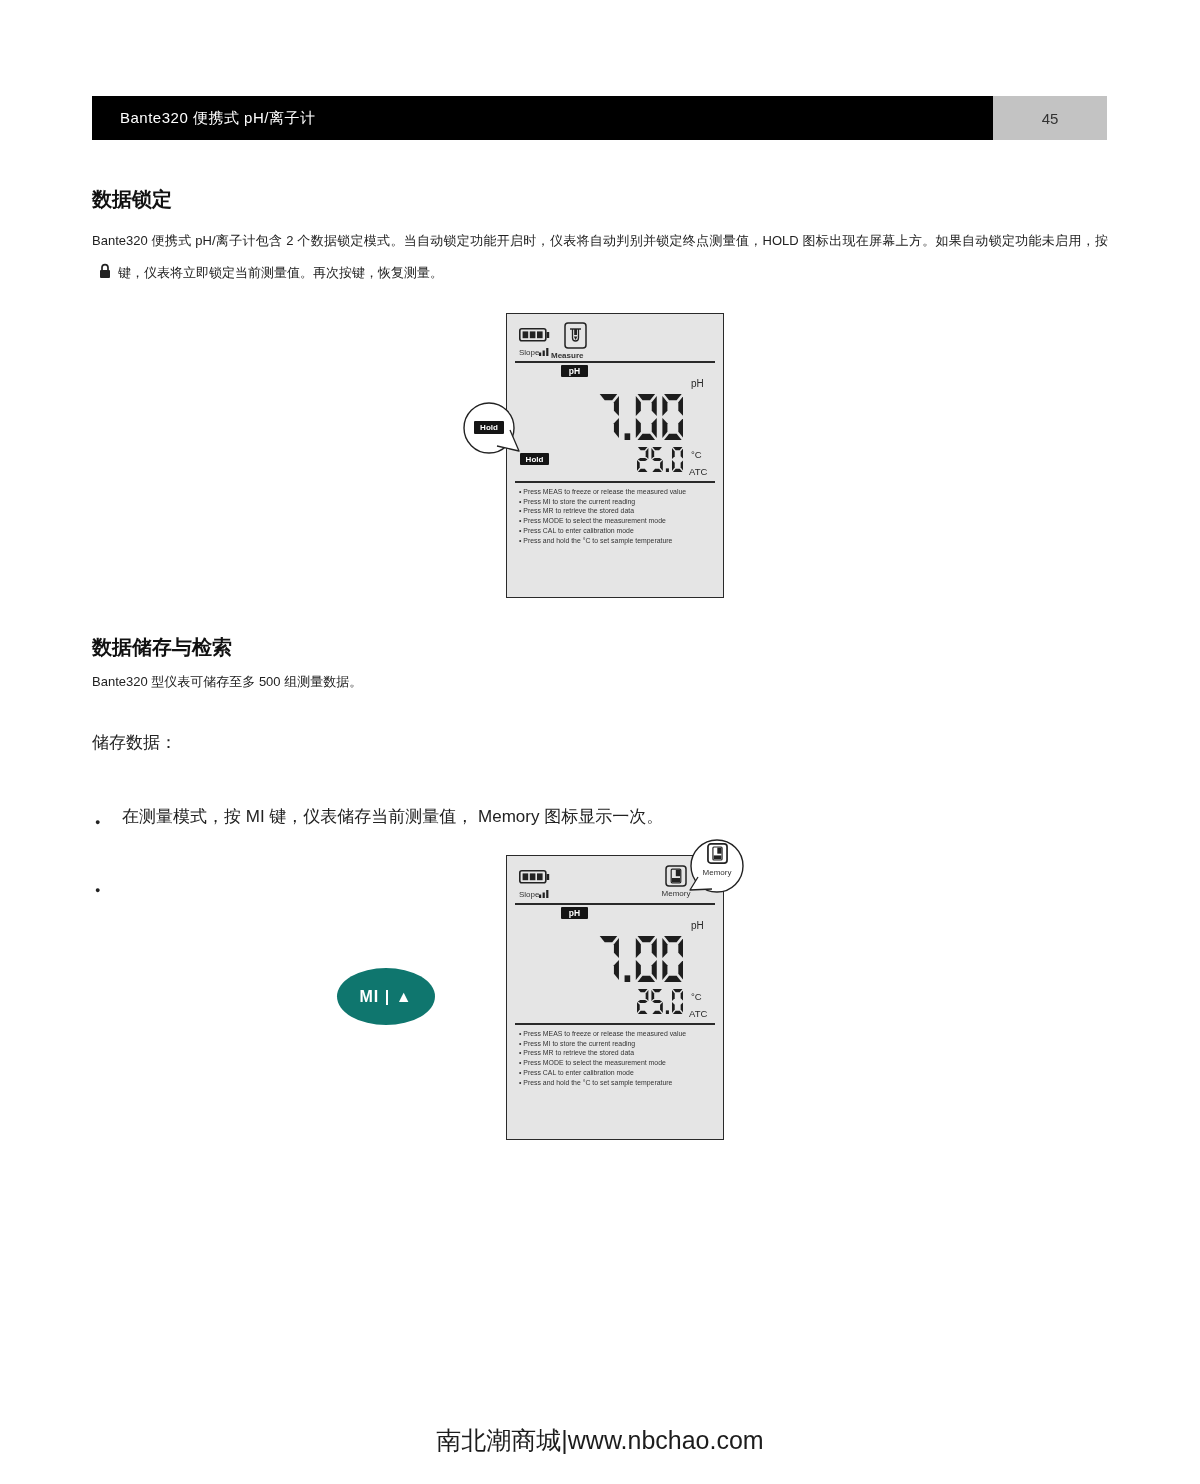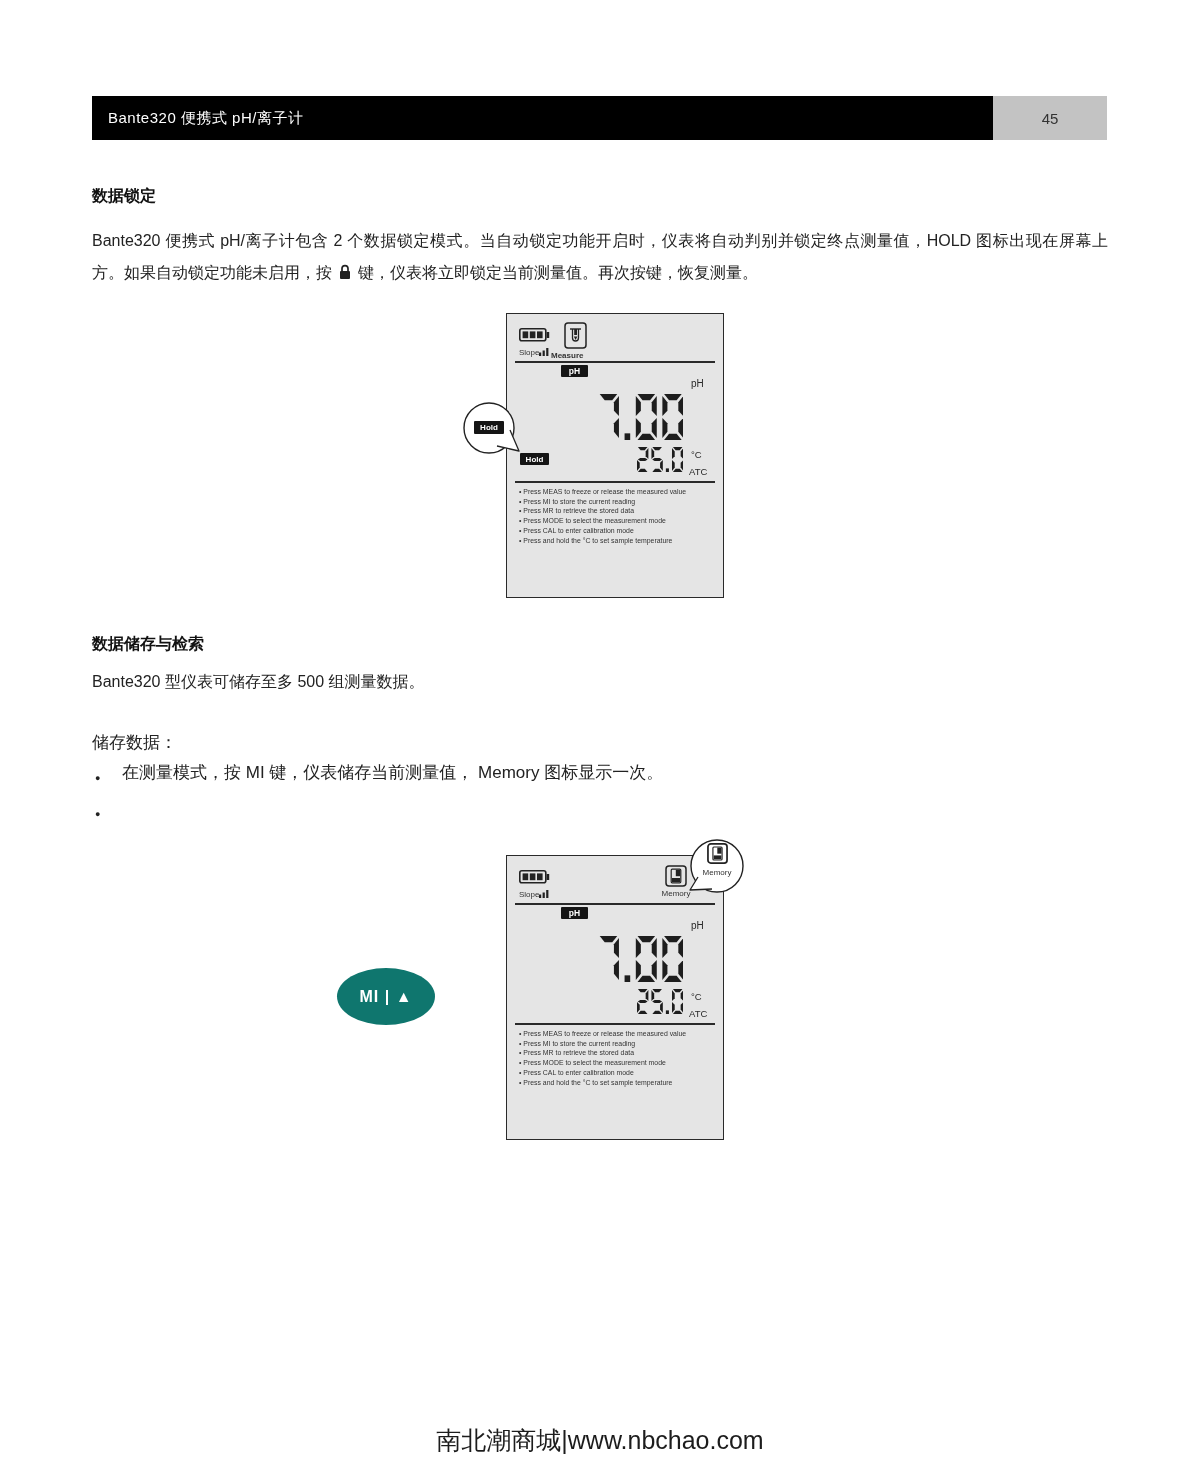--- a/index.html
+++ b/index.html
@@ -1,30 +1,30 @@
 <!DOCTYPE html>
 <html><head>
 <meta charset="utf-8">
 <style>
   html,body{margin:0;padding:0;background:#ffffff;}
   body{width:1200px;height:1484px;position:relative;font-family:"Liberation Sans",sans-serif;color:#1f1f1f;}
   .abs{position:absolute;}
 
   
   .header{left:92px;top:96px;width:1015px;height:44px;display:flex;}
-  .header-black{background:#000;flex:1;display:flex;align-items:center;padding-left:16px;}
+  .header-black{background:#000;flex:1;display:flex;align-items:center;padding-left:28px;}
   .header-title{color:#fff;font-size:15px;letter-spacing:0.5px;}
   .header-page{width:114px;background:#c3c3c3;display:flex;align-items:center;justify-content:center;font-size:15px;color:#333;}
 
   
-  .sec-title{font-size:16px;font-weight:bold;color:#111;}
-  .body-text{font-size:16px;line-height:32px;text-align:justify;color:#222;}
+  .sec-title{font-size:20px;font-weight:bold;color:#111;}
+  .body-text{font-size:13px;line-height:32px;text-align:justify;color:#222;}
   .sub-label{font-size:17px;color:#222;}
   .cn-bullets{width:1016px;}
-  .cn-bullet{display:flex;font-size:17px;line-height:21px;margin-bottom:12px;color:#222;}
+  .cn-bullet{display:flex;font-size:17px;line-height:21px;margin-bottom:12px;color:#222;margin-top:44px;}
   .cn-bullet .dot{width:30px;flex:none;}
   .cn-bullet .dot::before{content:"●";font-size:9px;position:relative;top:3px;left:3px;}
 
   .lock-ico{vertical-align:-2px;margin:0 6px;}
 
   
   .lcd{position:absolute;width:216px;height:283px;border:1.6px solid #2a2a2a;background:#e5e5e5;}
   .lcd .rule{position:absolute;left:8px;width:200px;height:1.6px;background:#2a2a2a;}
   .tinylab{position:absolute;font-size:8px;color:#333;}
   .ph-badge{position:absolute;left:54px;top:51px;width:27px;height:12px;background:#151515;color:#fff;

